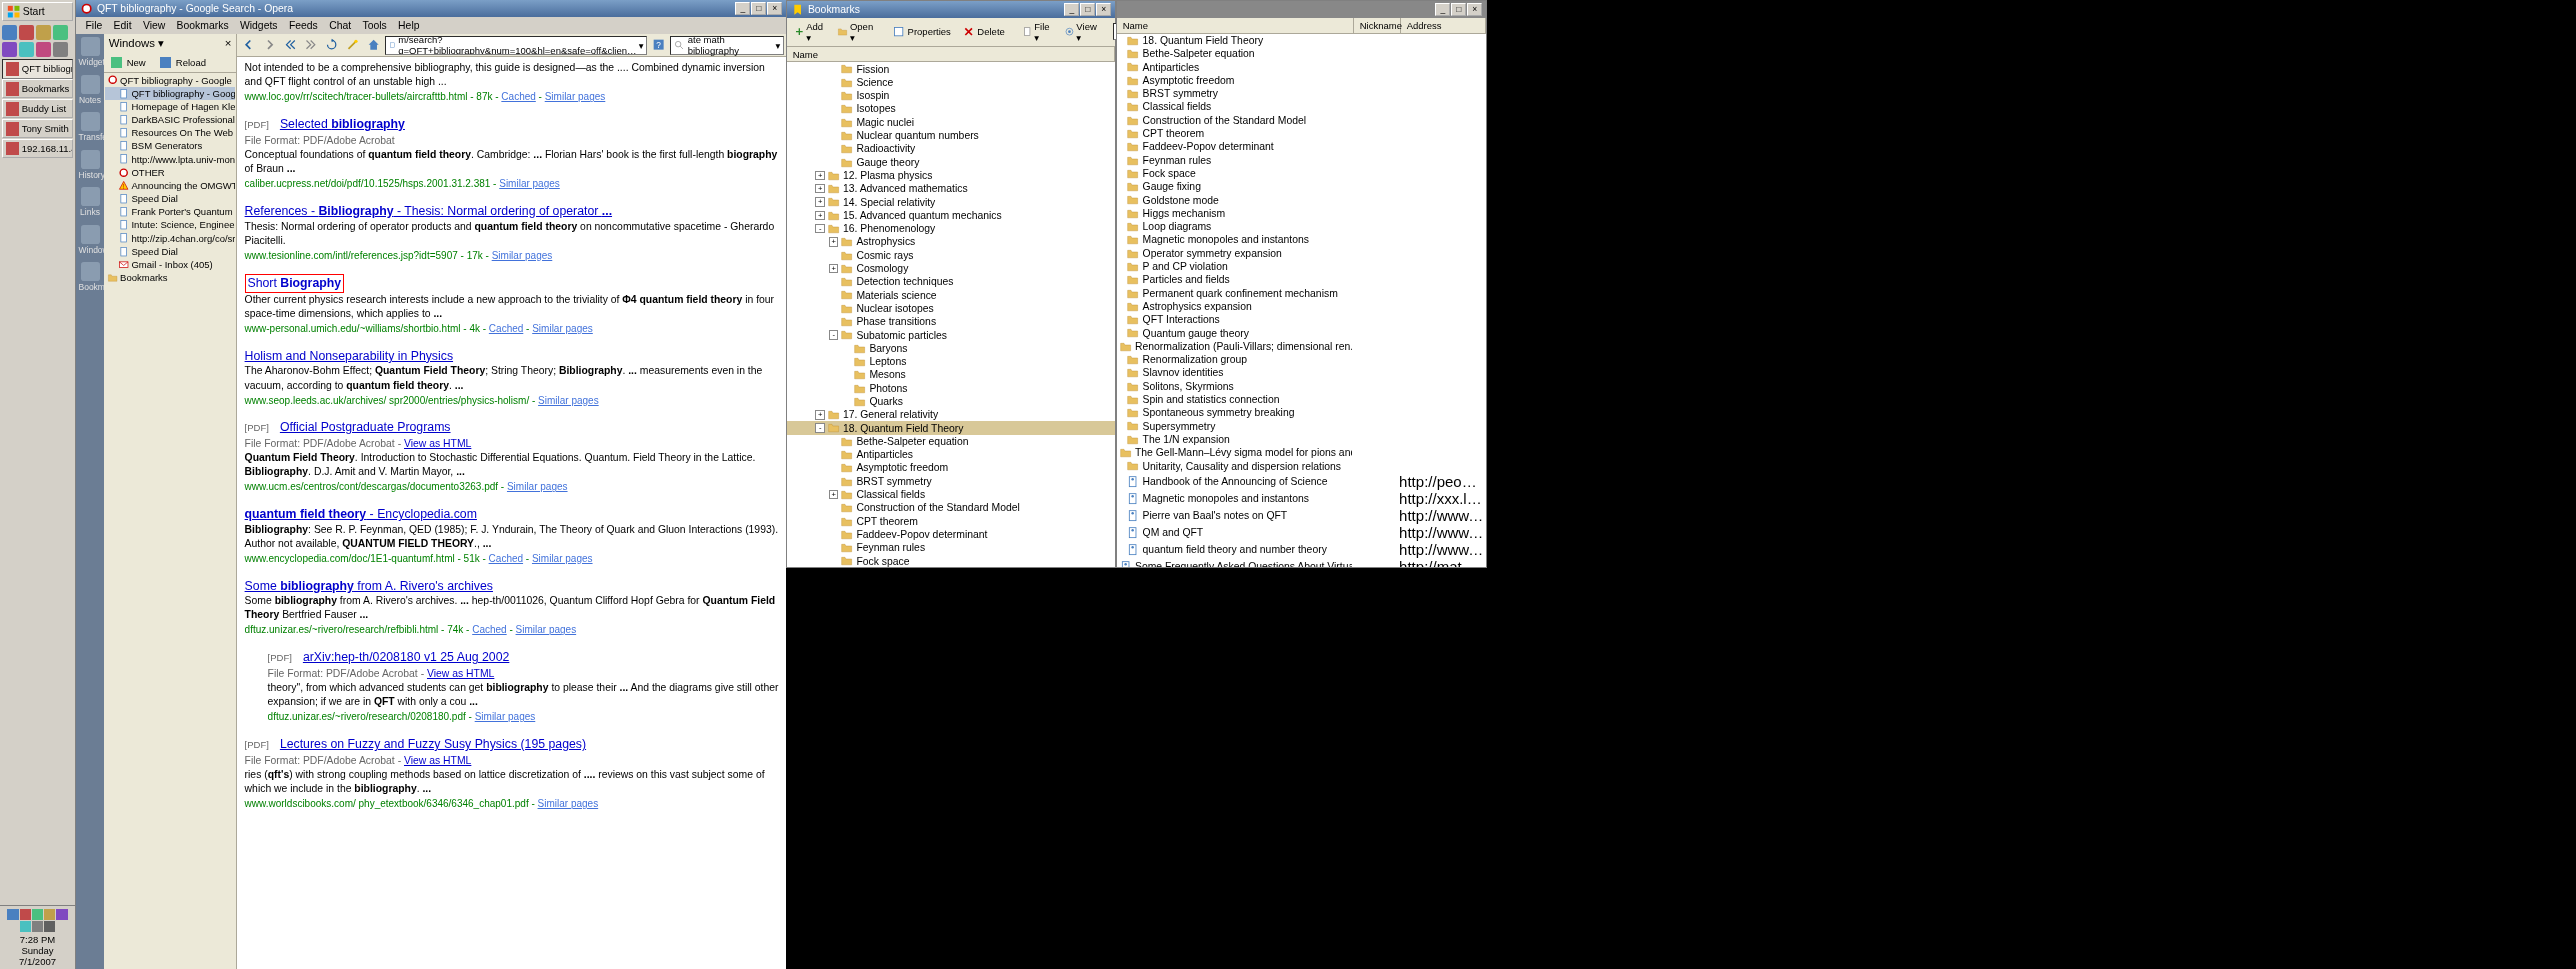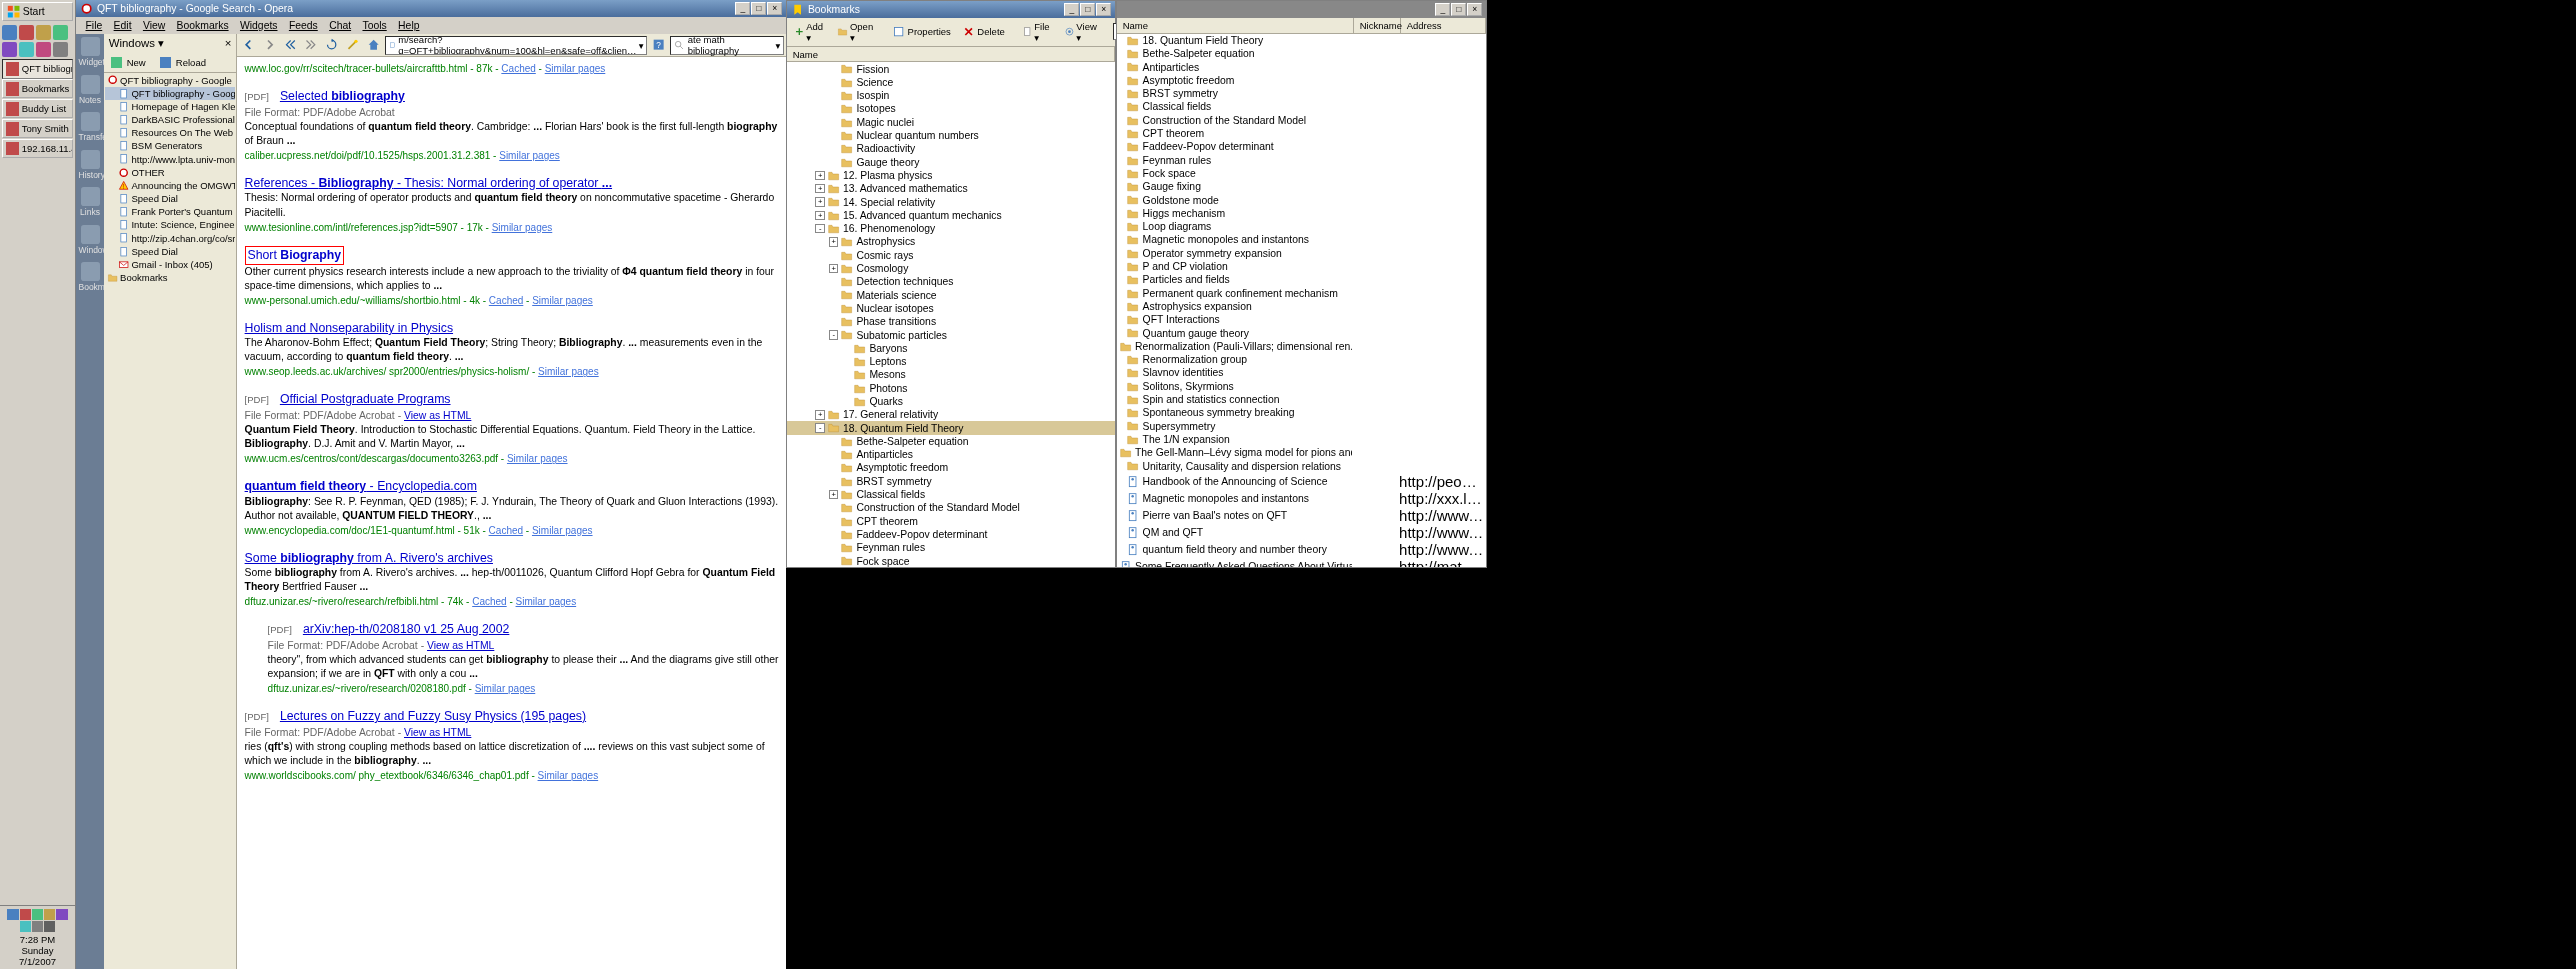--- a/index.html
+++ b/index.html
@@ -20,21 +20,21 @@
 .tb-tray-icons .ico { width: 11.4px; height: 11.4px; }
 
 
 .opera { position: absolute; left: 76px; top: 0; width: 710px; height: 970px; background: #fff; display: flex; flex-direction: column; }
 .titlebar { background: linear-gradient(#7b9fc7, #4a6d9c); color: #fff; padding: 1.9px 3.8px; font-size: 10.4px; display: flex; align-items: center; }
 .titlebar .ico { width: 13.3px; height: 13.3px; margin-right: 3.8px; }
 .titlebar .spacer { flex: 1; }
 .win-ctrl { display: flex; gap: 0.9px; }
 .win-ctrl div { width: 15px; height: 13.3px; background: #d4d0c8; border: 0.9px outset #fff; font-size: 8.5px; text-align: center; line-height: 10.4px; color: #000; }
 .menubar { background: #d4d0c8; padding: 0.9px 3.8px; font-size: 10.4px; }
-.menubar span { padding: 1.9px 5.7px; display: inline-block; text-decoration: underline; }
+.menubar span { padding: 1.9px 5.7px; display: inline-block; }
 .opera-body { flex: 1; display: flex; background: #fff; overflow: hidden; }
 
 
 .opera-side { width: 28px; background: #6b7d94; display: flex; flex-direction: column; align-items: center; padding-top: 3.8px; gap: 7.6px; }
 .side-btn { width: 23px; text-align: center; color: #e0e0e0; font-size: 8.5px; cursor: pointer; }
 .side-btn .ico { width: 19px; height: 19px; margin: 0 auto 0.9px; background: #8a9cb0; border-radius: 2.8px; }
 
 
 .windows-panel { width: 133px; background: #ece9d8; border-right: 0.9px solid #aca899; display: flex; flex-direction: column; font-size: 9.5px; }
 .wp-hdr { padding: 2.8px 4.7px; font-size: 11.4px; background: #ece9d8; display: flex; align-items: center; justify-content: space-between; }
@@ -353,21 +353,21 @@
         <div class="searchbox">
           <svg viewBox="0 0 16 16" width="11.4">
               <circle cx="6" cy="6" r="4" fill="none" stroke="#888"></circle>
               <path d="M9 9 L13 13" stroke="#888"></path>
             </svg>
           <span style="margin-left:2.8px">ate math bibliography</span>
           <span style="margin-left:auto">▾</span>
         </div>
       </div>
       <div class="content" id="results">
-          <div class="result"><span class="url">www.loc.gov/rr/scitech/tracer-bullets/aircrafttb.html - 87k - <a href="#">Cached</a> - <a href="#">Similar pages</a></span></div>
+          <div class="result"><div class="snip">Not intended to be a comprehensive bibliography, this guide is designed—as the .... Combined dynamic inversion and QFT flight control of an unstable high ...</div><span class="url">www.loc.gov/rr/scitech/tracer-bullets/aircrafttb.html - 87k - <a href="#">Cached</a> - <a href="#">Similar pages</a></span></div>
           <div class="result"><span class="pdf">[PDF]</span><a class="title" href="#"><span class="">Selected <b>bibliography</b></span></a><br><span class="ff">File Format: PDF/Adobe Acrobat</span><br><div class="snip">Conceptual foundations of <b>quantum field theory</b>. Cambridge: <b>...</b> Florian Hars' book is the first full-length <b>biography</b> of Braun <b>...</b></div><span class="url">caliber.ucpress.net/doi/pdf/10.1525/hsps.2001.31.2.381 - <a href="#">Similar pages</a></span></div>
           <div class="result"><a class="title" href="#"><span class="">References - <b>Bibliography</b> - Thesis: Normal ordering of operator <b>...</b></span></a><br><div class="snip">Thesis: Normal ordering of operator products and <b>quantum field theory</b> on noncommutative spacetime - Gherardo Piacitelli.</div><span class="url">www.tesionline.com/intl/references.jsp?idt=5907 - 17k - <a href="#">Similar pages</a></span></div>
           <div class="result"><a class="title" href="#"><span class="highlight-box">Short <b>Biography</b></span></a><br><div class="snip">Other current physics research interests include a new approach to the triviality of <b>Φ4 quantum field theory</b> in four space-time dimensions, which applies to <b>...</b></div><span class="url">www-personal.umich.edu/~williams/shortbio.html - 4k - <a href="#">Cached</a> - <a href="#">Similar pages</a></span></div>
           <div class="result"><a class="title" href="#"><span class="">Holism and Nonseparability in Physics</span></a><br><div class="snip">The Aharonov-Bohm Effect; <b>Quantum Field Theory</b>; String Theory; <b>Bibliography</b>. <b>...</b> measurements even in the vacuum, according to <b>quantum field theory</b>. <b>...</b></div><span class="url">www.seop.leeds.ac.uk/archives/ spr2000/entries/physics-holism/ - <a href="#">Similar pages</a></span></div>
           <div class="result"><span class="pdf">[PDF]</span><a class="title" href="#"><span class="">Official Postgraduate Programs</span></a><br><span class="ff">File Format: PDF/Adobe Acrobat - <a href="#">View as HTML</a></span><br><div class="snip"><b>Quantum Field Theory</b>. Introduction to Stochastic Differential Equations. Quantum. Field Theory in the Lattice. <b>Bibliography</b>. D.J. Amit and V. Martin Mayor, <b>...</b></div><span class="url">www.ucm.es/centros/cont/descargas/documento3263.pdf - <a href="#">Similar pages</a></span></div>
           <div class="result"><a class="title" href="#"><span class=""><b>quantum field theory</b> - Encyclopedia.com</span></a><br><div class="snip"><b>Bibliography</b>: See R. P. Feynman, QED (1985); F. J. Yndurain, The Theory of Quark and Gluon Interactions (1993). Author not available, <b>QUANTUM FIELD THEORY</b>., <b>...</b></div><span class="url">www.encyclopedia.com/doc/1E1-quantumf.html - 51k - <a href="#">Cached</a> - <a href="#">Similar pages</a></span></div>
           <div class="result"><a class="title" href="#"><span class="">Some <b>bibliography</b> from A. Rivero's archives</span></a><br><div class="snip">Some <b>bibliography</b> from A. Rivero's archives. <b>...</b> hep-th/0011026, Quantum Clifford Hopf Gebra for <b>Quantum Field Theory</b> Bertfried Fauser <b>...</b></div><span class="url">dftuz.unizar.es/~rivero/research/refbibli.html - 74k - <a href="#">Cached</a> - <a href="#">Similar pages</a></span></div>
           <div class="result sub"><span class="pdf">[PDF]</span><a class="title" href="#"><span class="">arXiv:hep-th/0208180 v1 25 Aug 2002</span></a><br><span class="ff">File Format: PDF/Adobe Acrobat - <a href="#">View as HTML</a></span><br><div class="snip">theory", from which advanced students can get <b>bibliography</b> to please their <b>...</b> And the diagrams give still other expansion; if we are in <b>QFT</b> with only a cou <b>...</b></div><span class="url">dftuz.unizar.es/~rivero/research/0208180.pdf - <a href="#">Similar pages</a></span></div>
           <div class="result"><span class="pdf">[PDF]</span><a class="title" href="#"><span class="">Lectures on Fuzzy and Fuzzy Susy Physics (195 pages)</span></a><br><span class="ff">File Format: PDF/Adobe Acrobat - <a href="#">View as HTML</a></span><br><div class="snip">ries (<b>qft's</b>) with strong coupling methods based on lattice discretization of <b>....</b> reviews on this vast subject some of which we include in the <b>bibliography</b>. <b>...</b></div><span class="url">www.worldscibooks.com/ phy_etextbook/6346/6346_chap01.pdf - <a href="#">Similar pages</a></span></div>
         </div>

